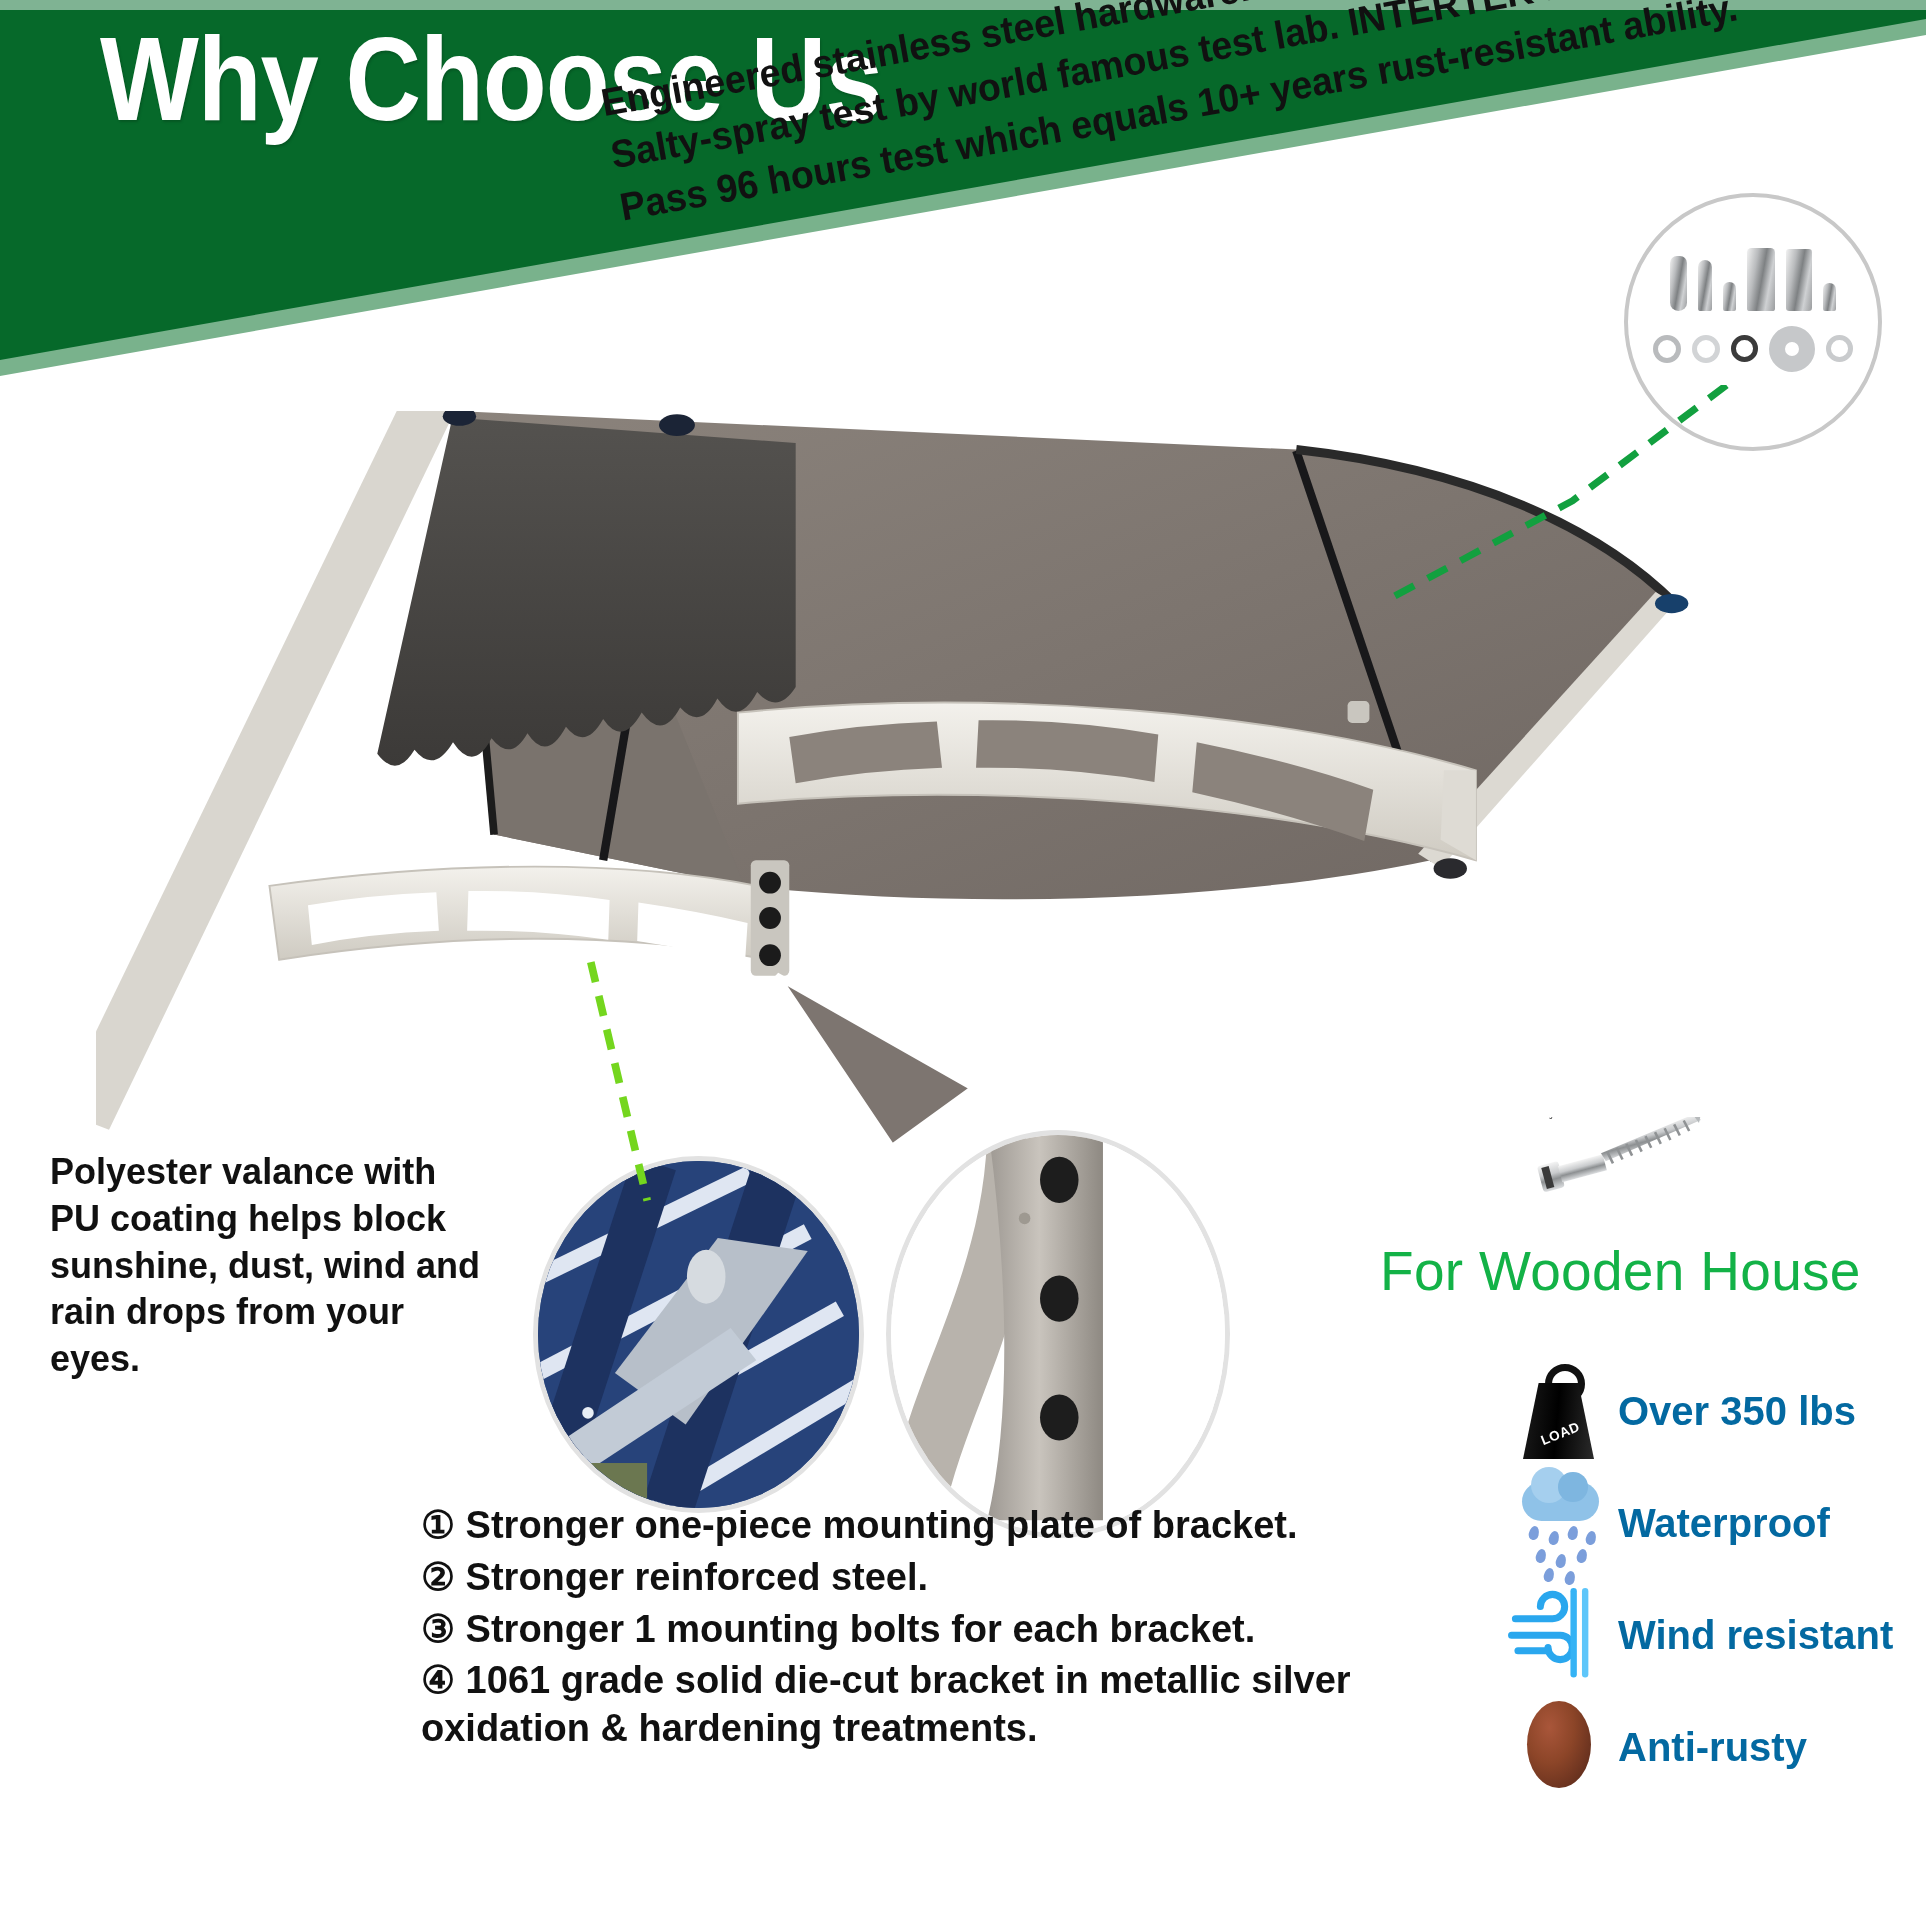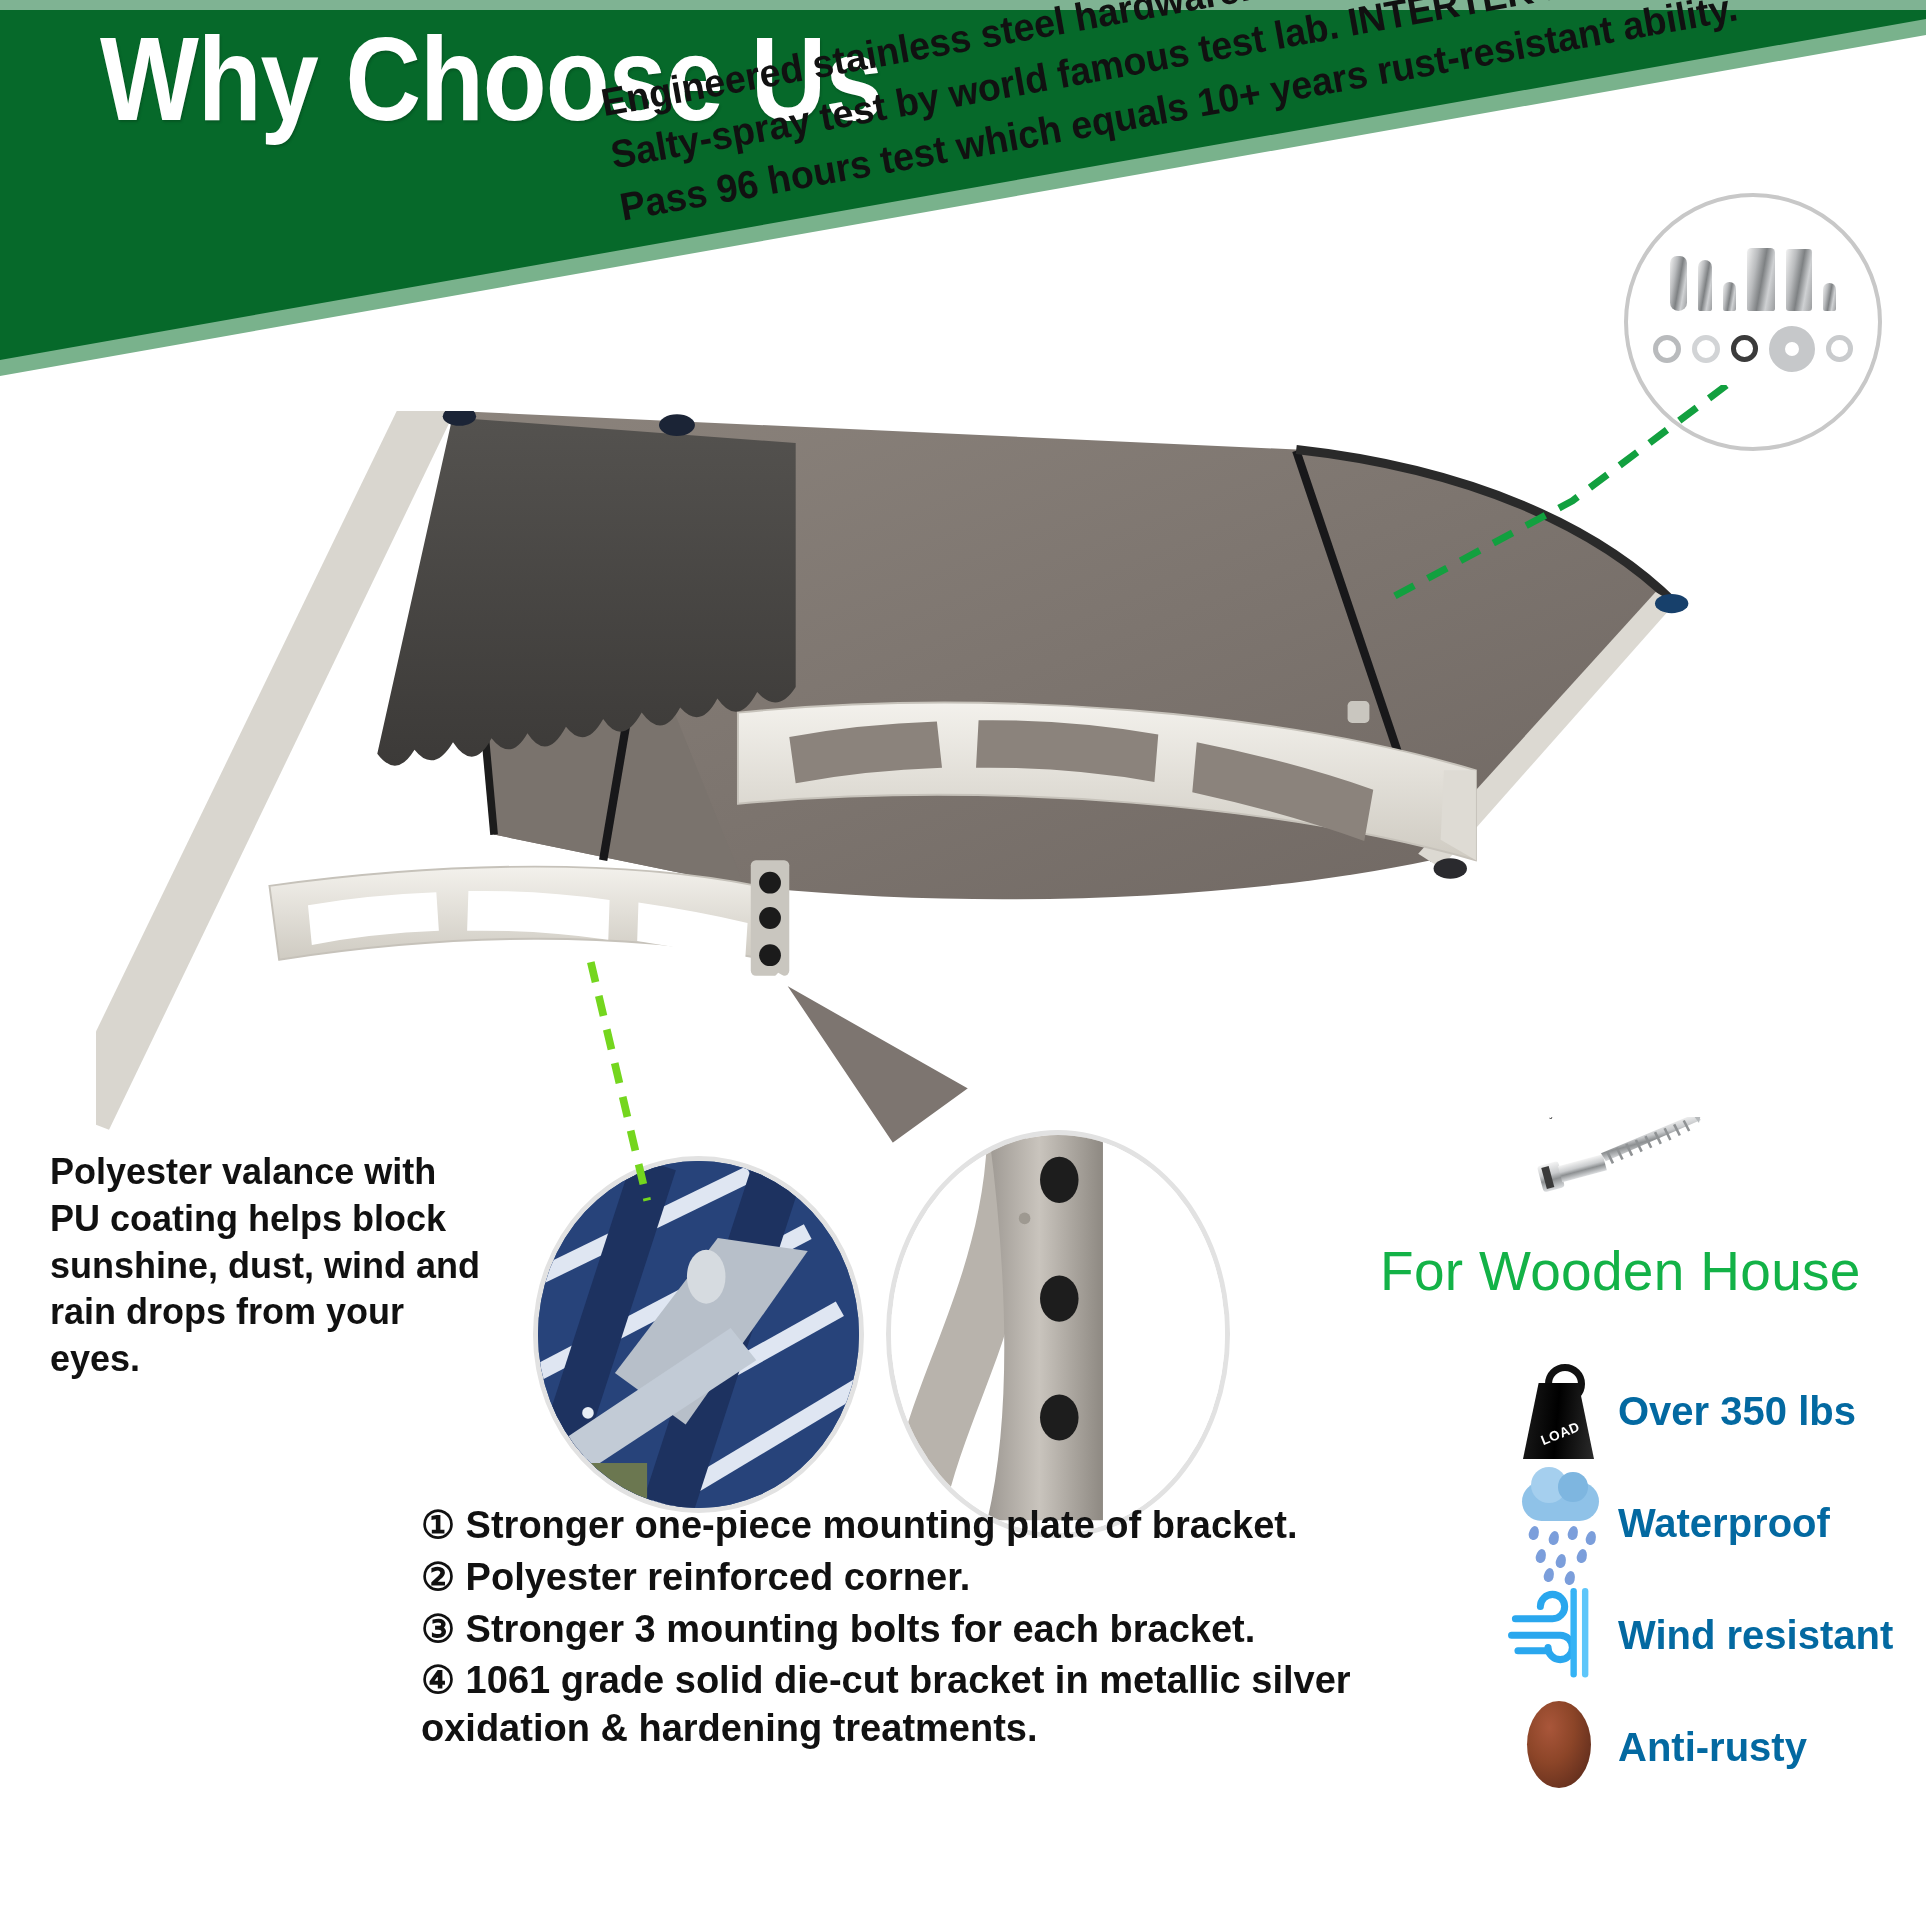--- a/index.html
+++ b/index.html
@@ -259,22 +259,22 @@
   <ellipse cx="262" cy="255" rx="30" ry="36" fill="#1d1d1d"></ellipse>
   <ellipse cx="262" cy="440" rx="30" ry="36" fill="#1d1d1d"></ellipse>
   <circle cx="208" cy="130" r="9" fill="#9e9991"></circle>
   <text class="sr" x="0" y="0">one-piece mounting plate with three bolts</text>
 </svg>
 
 <div id="valance-text">Polyester valance with PU coating  helps block sunshine, dust, wind and rain drops from your eyes.</div>
 
 <div id="numbered-list">
   <div class="nl-item">① Stronger one-piece mounting plate of bracket.</div>
-  <div class="nl-item">② Polyester reinforced corner.</div>
-  <div class="nl-item">③ Stronger 3 mounting bolts for each bracket.</div>
+  <div class="nl-item">② Stronger reinforced steel.</div>
+  <div class="nl-item">③ Stronger 1 mounting bolts for each bracket.</div>
   <div class="nl-item">④ 1061 grade solid die-cut bracket in metallic silver oxidation &amp; hardening treatments.</div>
 </div>
 
 <svg id="lag-screw" viewBox="0 0 320 120">
   <defs>
     <linearGradient id="scG" x1="0" y1="0" x2="0" y2="1">
       <stop offset="0" stop-color="#f4f4f4"></stop>
         <stop offset=".4" stop-color="#c9cbcd"></stop>
       <stop offset=".62" stop-color="#8d9092"></stop>
         <stop offset="1" stop-color="#dcdee0"></stop>

